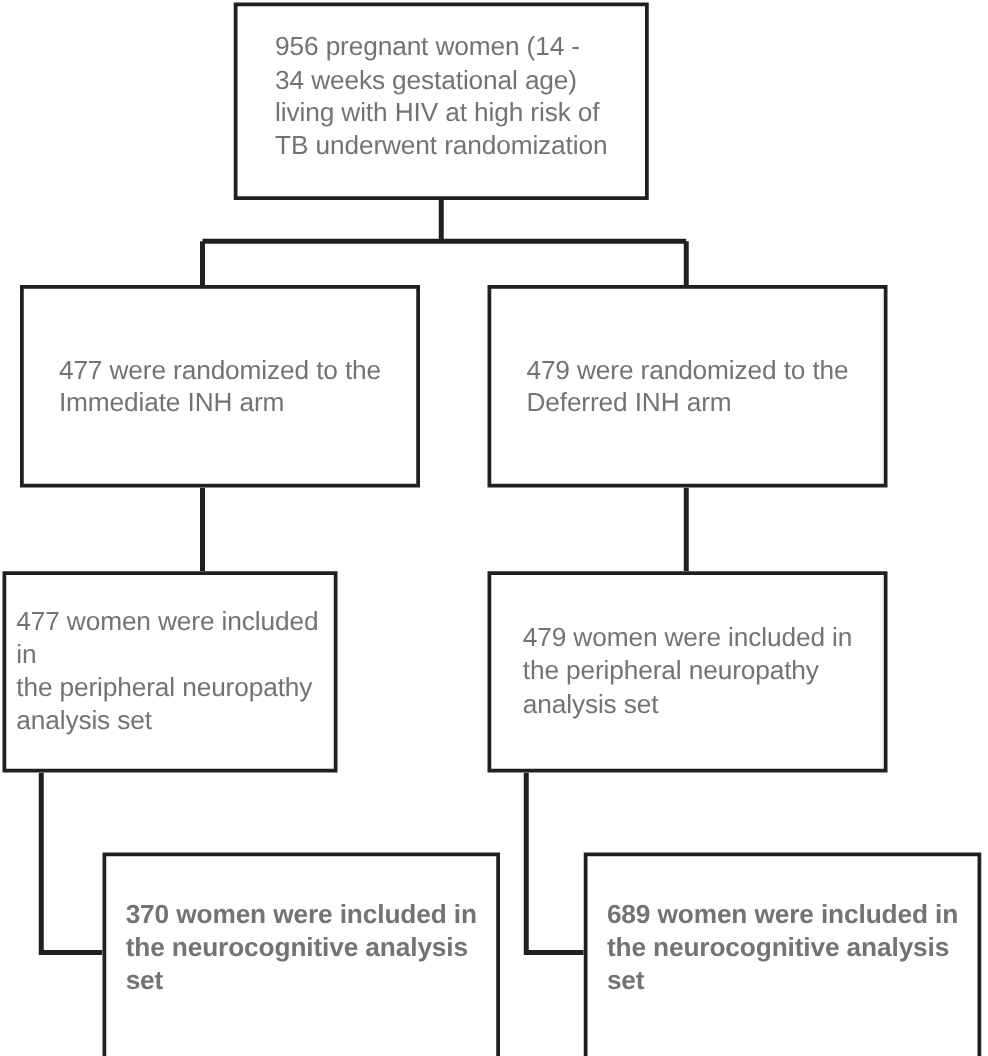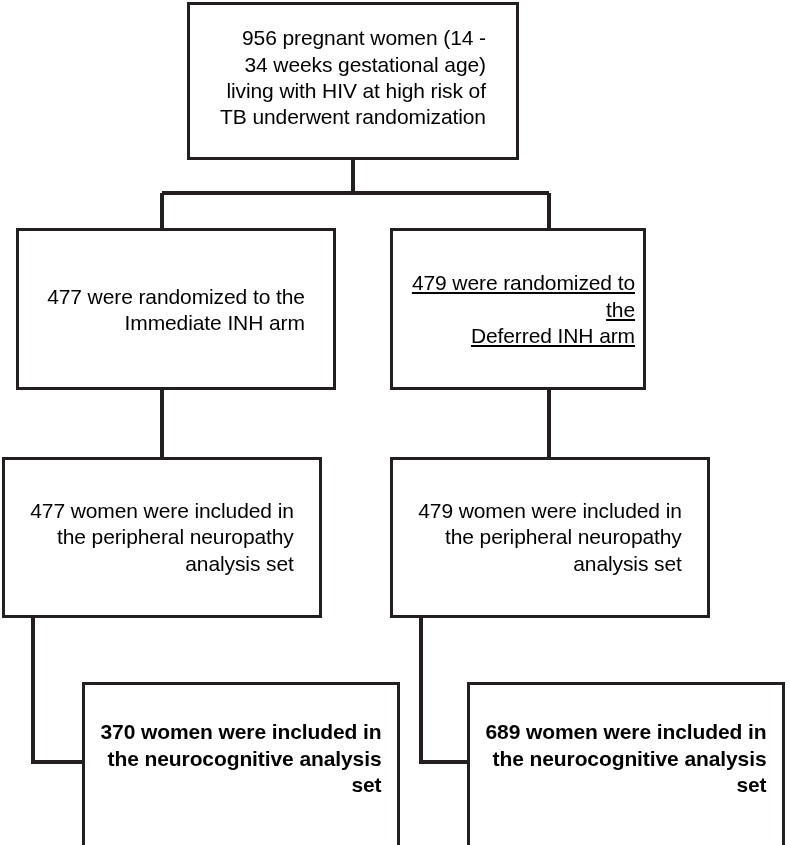--- a/index.html
+++ b/index.html
@@ -29,34 +29,34 @@
   .node-box {
     position: absolute;
     box-sizing: border-box;
     border: 3px solid #231f20;
     background: #ffffff;
     display: flex;
     align-items: center;
     justify-content: center;
   }
   .node-text {
-    text-align: right;
-    color: #000000;
+    text-align: left;
+    color: #737373;
     font-family: "Liberation Sans", sans-serif;
     font-size: 21px;
     line-height: 1.26;
     letter-spacing: -0.1px;
     padding: 0 8px;
     white-space: pre-line;
   }
   
   #node-enrollment      { left: 187px; top: 2px;   width: 332px; height: 158px; }
   #node-immediate-arm   { left: 16px;   top: 228px; width: 320px; height: 162px; }
-  #node-deferred-arm    { left: 390px; top: 228px; width: 256px; height: 162px; text-decoration: underline; }
-  #node-immediate-pn    { left: 2px;   top: 457px; width: 320px; height: 161px; }
+  #node-deferred-arm    { left: 390px; top: 228px; width: 320px; height: 162px; }
+  #node-immediate-pn    { left: 2px;   top: 457px; width: 268px; height: 161px; }
   #node-deferred-pn     { left: 390px; top: 457px; width: 320px; height: 161px; }
   #node-immediate-nc    { left: 82px;  top: 682px; width: 318px; height: 168px; }
   #node-deferred-nc     { left: 467px; top: 682px; width: 318px; height: 168px; }
 
   #node-enrollment .node-text    { margin-top: -6px; }
   #node-immediate-arm .node-text,
   #node-deferred-arm .node-text  { margin-top: 2px; }
   #node-immediate-nc .node-text,
   #node-deferred-nc .node-text   { margin-top: -14px; font-weight: bold; }
 </style>

